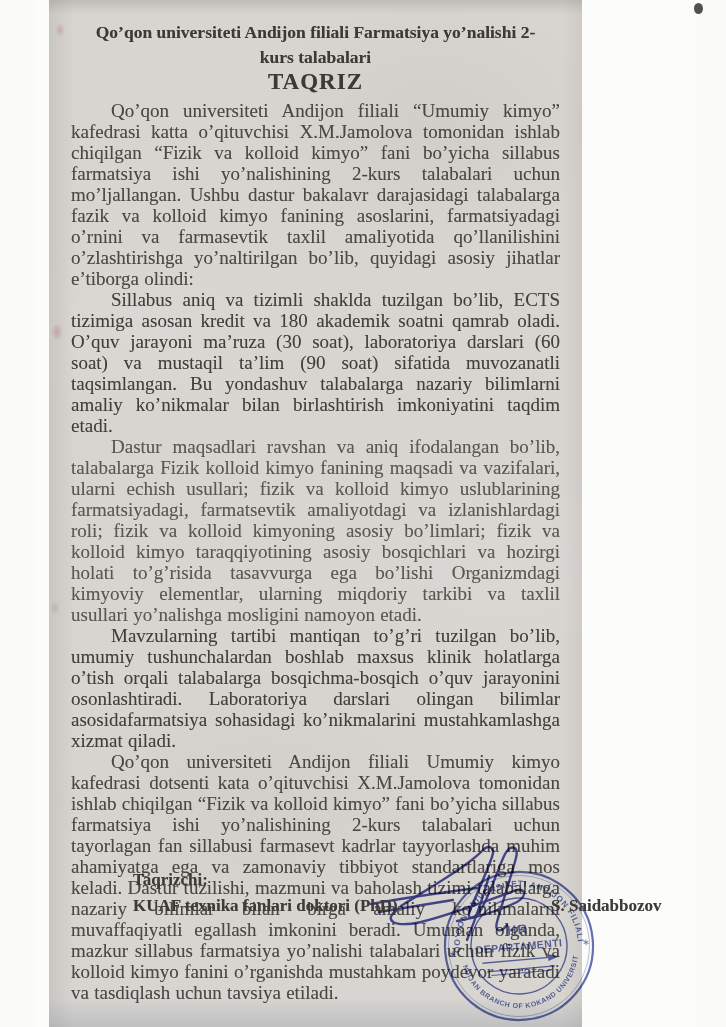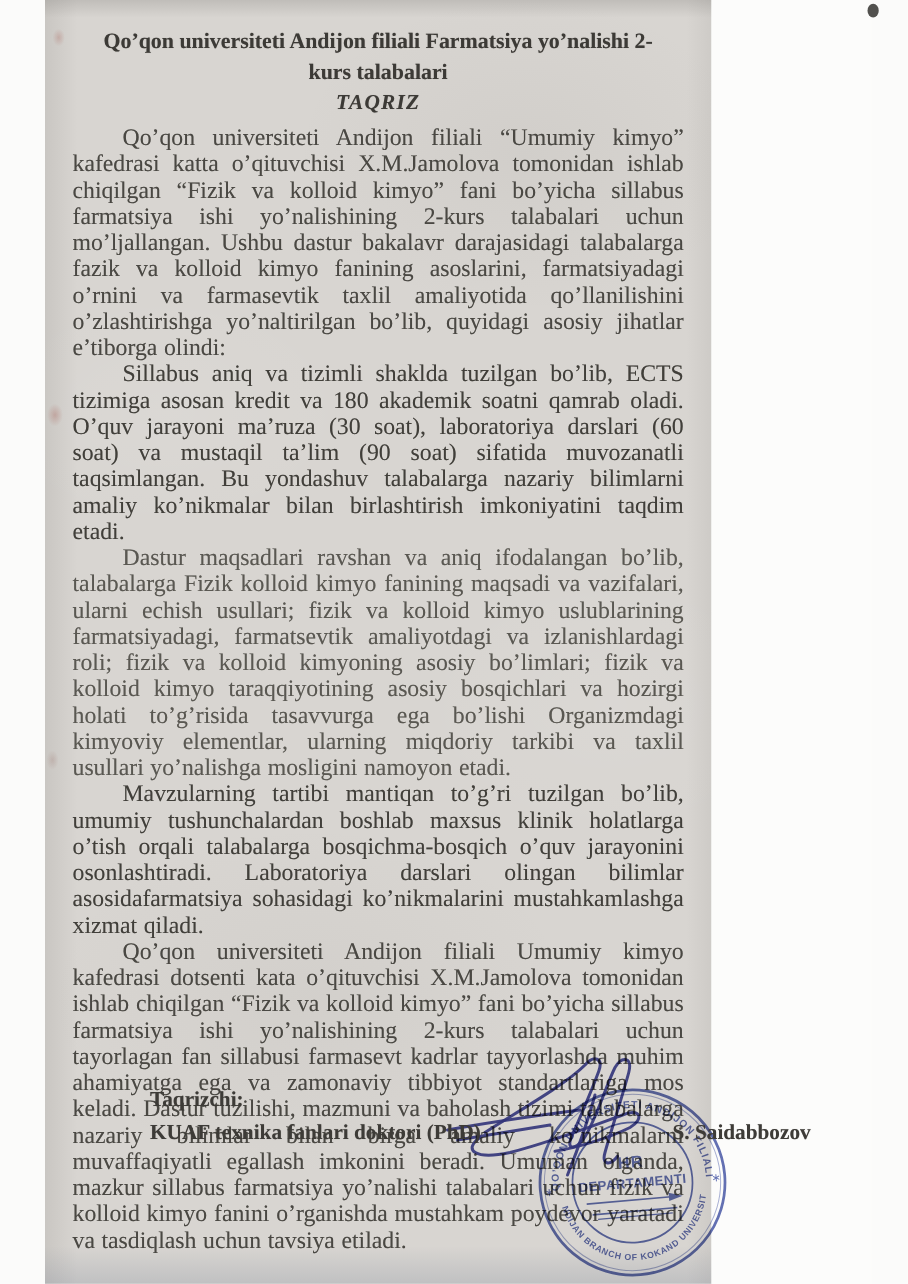--- a/index.html
+++ b/index.html
@@ -1,42 +1,42 @@
 <!DOCTYPE html>
 <html><head>
 <meta charset="utf-8">
 <style>
   html,body{margin:0;padding:0;background:#fbfbfa;}
   .scan{position:relative;width:726px;height:1027px;overflow:hidden;background:#fcfcfb;}
   .margin-strip{position:absolute;top:0;height:100%;background:#fbfbfa;z-index:3;}
   .margin-left{left:0;width:36px;}
   .margin-right{right:0;width:29px;}
   .paper{
-    position:absolute;left:36px;top:0;width:533px;height:1027px;z-index:1;
+    position:absolute;left:49px;top:0;width:533px;height:1027px;z-index:1;
     background-color:#d8d5d1;
     background-image:
       linear-gradient(180deg, rgba(96,94,90,.20) 0px, rgba(96,94,90,0) 14px),
       linear-gradient(0deg, rgba(120,130,148,.25) 0px, rgba(120,130,148,0) 30px),
       linear-gradient(90deg, rgba(70,68,64,.10) 0px, rgba(70,68,64,0) 26px),
       linear-gradient(270deg, rgba(70,68,64,.07) 0px, rgba(70,68,64,0) 20px),
       radial-gradient(9px 13px at 8px 332px, rgba(172,92,82,.33), rgba(172,92,82,0) 70%),
       radial-gradient(7px 10px at 11px 30px, rgba(172,92,82,.28), rgba(172,92,82,0) 70%),
       radial-gradient(7px 11px at 6px 608px, rgba(150,100,92,.22), rgba(150,100,92,0) 70%),
       radial-gradient(220px 140px at 18% 32%, rgba(255,255,255,.07), rgba(255,255,255,0) 70%),
       radial-gradient(260px 180px at 72% 12%, rgba(120,116,110,.07), rgba(120,116,110,0) 70%),
       radial-gradient(300px 200px at 40% 78%, rgba(120,116,110,.06), rgba(120,116,110,0) 70%),
       radial-gradient(240px 160px at 85% 55%, rgba(255,255,255,.06), rgba(255,255,255,0) 70%);
     font-family:"Liberation Serif","DejaVu Serif",serif;
     color:#4a4843;
   }
   .content{padding:20px 22px 0 22px;}
   .title{font-weight:bold;font-size:17.5px;line-height:25px;text-align:center;color:#3c3a36;
          text-shadow:0 0 .6px rgba(60,58,54,.45);padding:0 18px;}
-  .heading{font-weight:bold;font-size:17px;line-height:24px;text-align:center;color:#3c3a36;
-           letter-spacing:1px;text-shadow:0 0 .6px rgba(60,58,54,.45);margin-bottom:6px;font-style:italic;}
+  .heading{font-weight:bold;font-size:23px;line-height:24px;text-align:center;color:#3c3a36;
+           letter-spacing:1px;text-shadow:0 0 .6px rgba(60,58,54,.45);margin-bottom:6px;}
   .content p{margin:0;text-indent:40px;text-align:justify;font-size:19px;line-height:21px;
              word-spacing:.5px;text-shadow:0 0 .5px rgba(70,68,64,.35);}
   .p-dark{color:#413f3a;}
   .p-mid{color:#4a4843;}
   .p-light{color:#5a5852;}
   .sig-label,.sig-cred,.sig-name{position:absolute;font-weight:bold;font-size:17px;color:#3d3b37;
              text-shadow:0 0 .6px rgba(60,58,54,.4);white-space:nowrap;z-index:6;}
   .sig-label{left:84px;top:870px;}
   .sig-cred{left:84px;top:896px;}
   .sig-name{left:482px;top:896px;margin-left:20px;}

